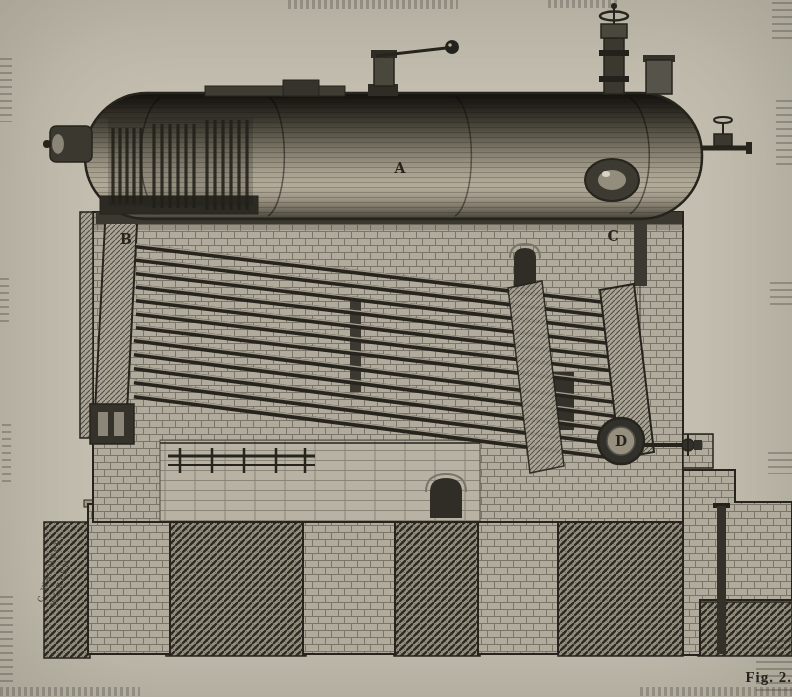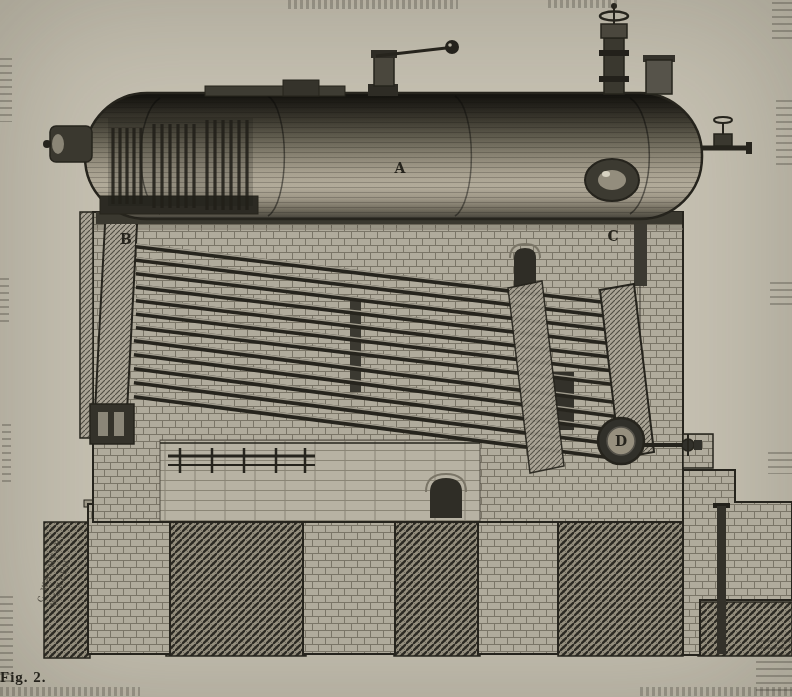--- a/index.html
+++ b/index.html
@@ -23,21 +23,21 @@
     background:repeating-linear-gradient(to bottom, rgba(55,52,44,.6) 0 2px, transparent 2px 7px); }
   .smudge.h { background:repeating-linear-gradient(to right, rgba(55,52,44,.55) 0 3px, transparent 3px 6px); }
   .sig {
     position:absolute; left:34px; top:600px; transform:rotate(-73deg);
     transform-origin:0 0; font-size:8px; letter-spacing:1.6px;
     color:#46433a; line-height:1.7; white-space:nowrap;
     font-family:"DejaVu Serif", serif;
   }
   .sig span { display:block; }
   .caption {
-    position:absolute; left:0; right:0; top:669px; text-align:left;
+    position:absolute; left:0; right:0; top:669px; text-align:right;
     font-weight:bold; font-size:15px; letter-spacing:1px; color:#25231c;
     font-family:"Liberation Serif","DejaVu Serif", serif;
   }
 </style>
 </head>
 <body>
 
 <div class="page">
 
 <svg width="792" height="697" viewBox="0 0 792 697">

